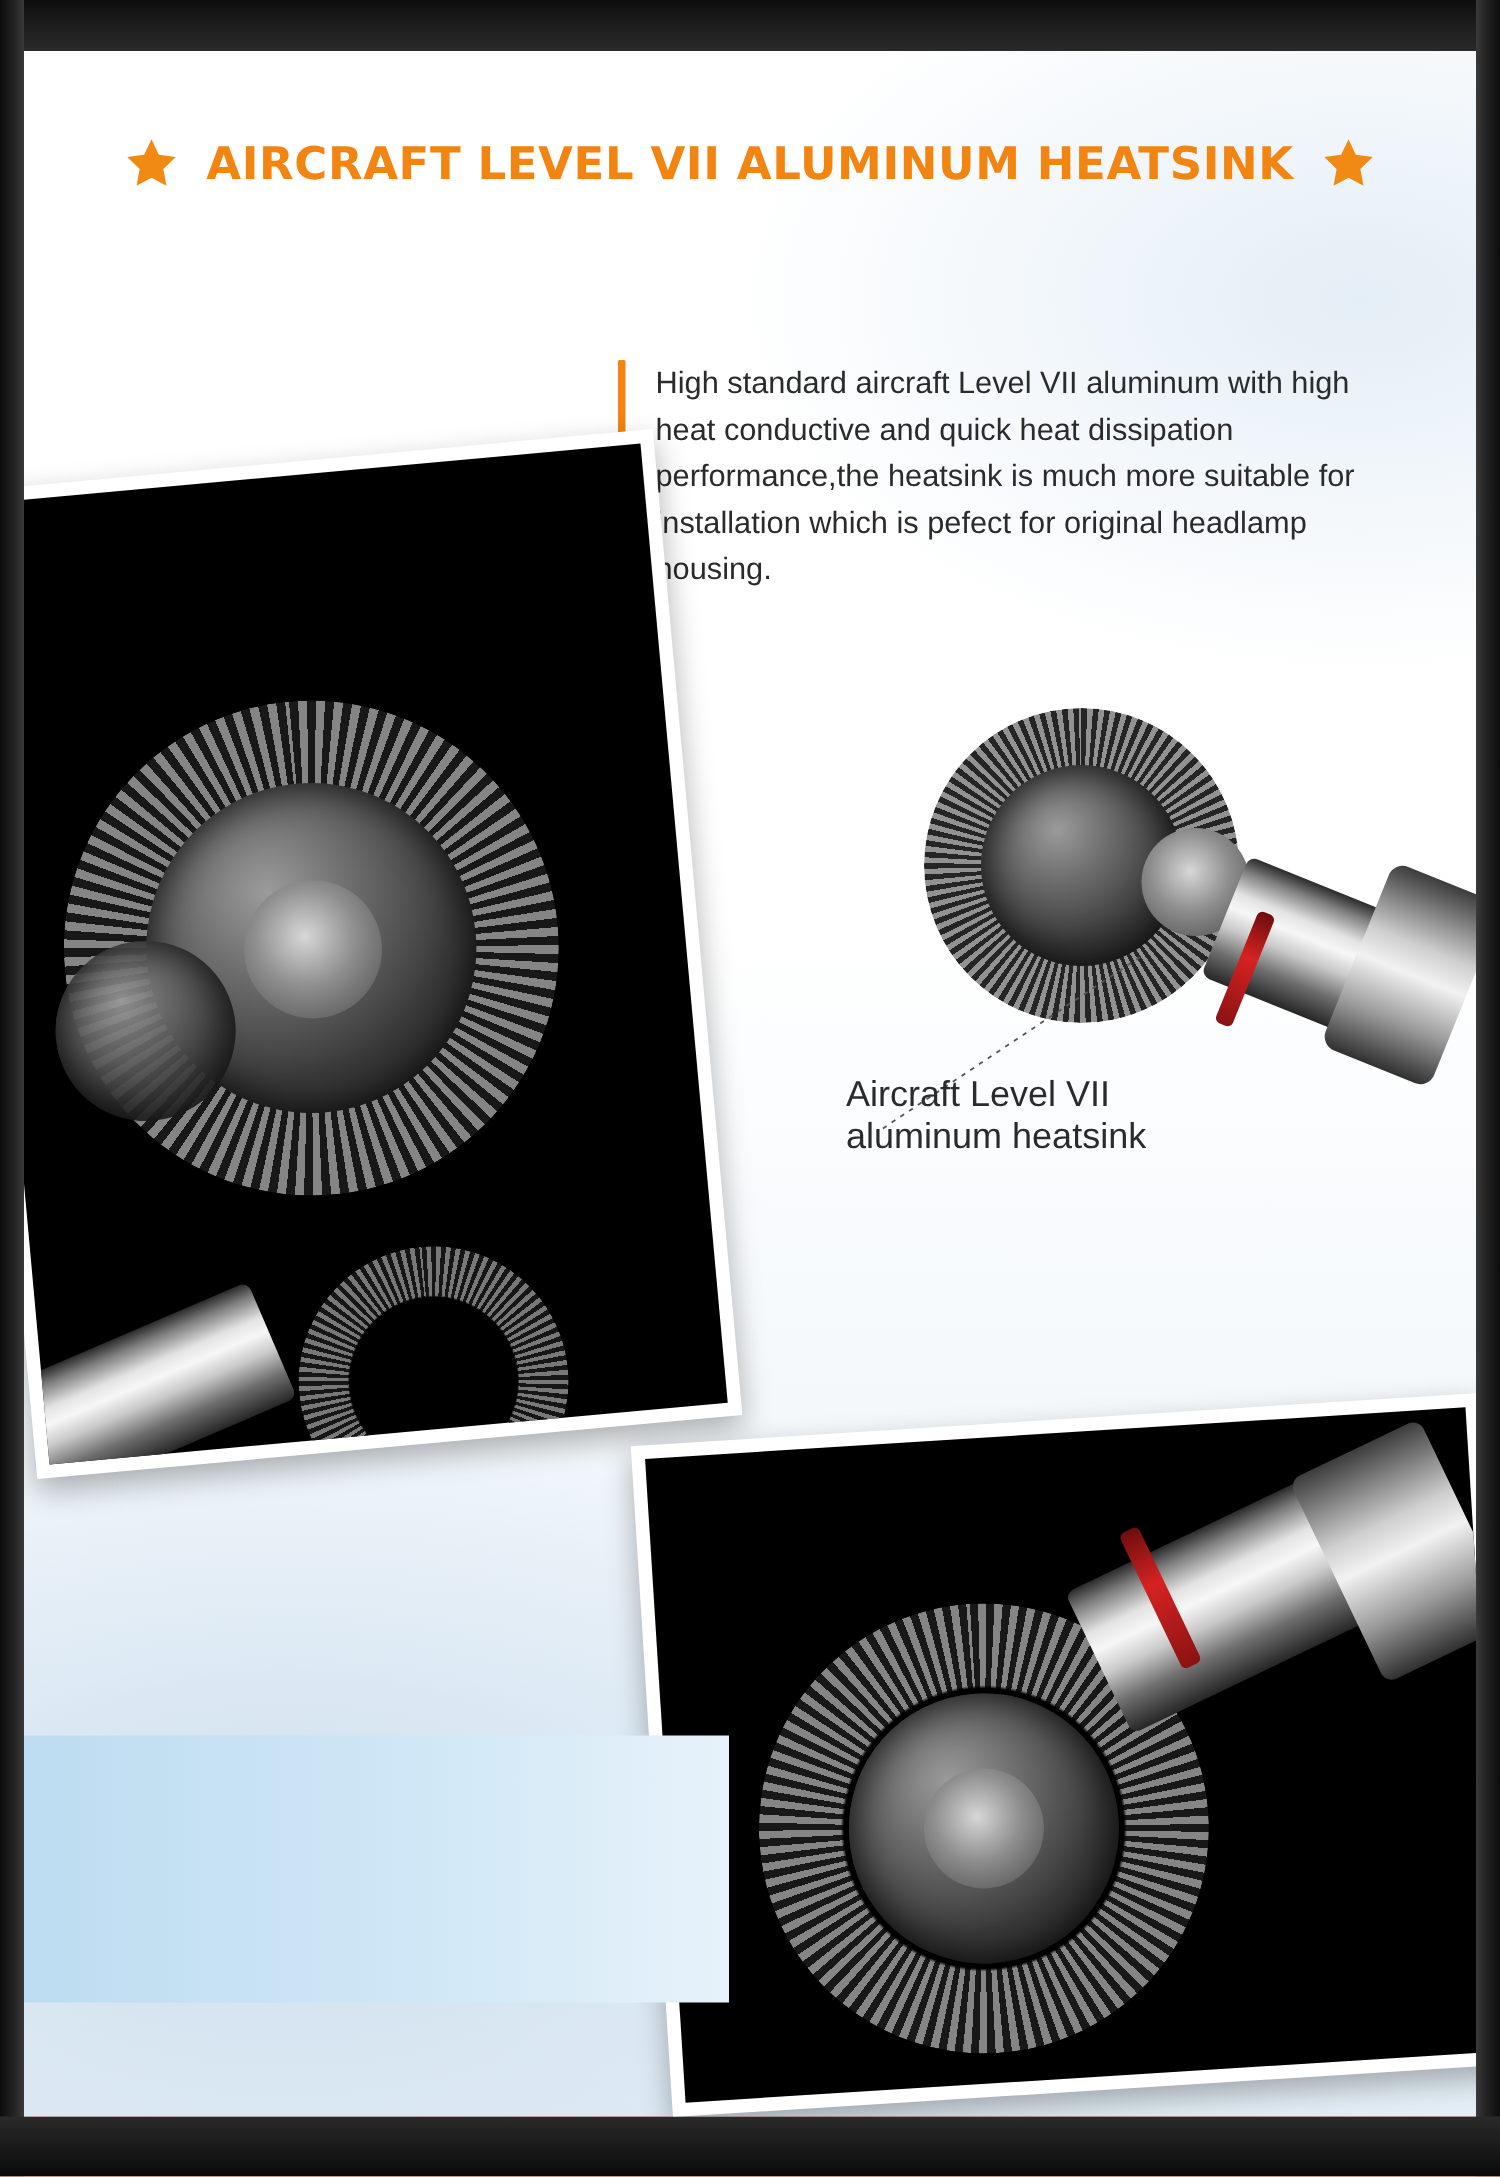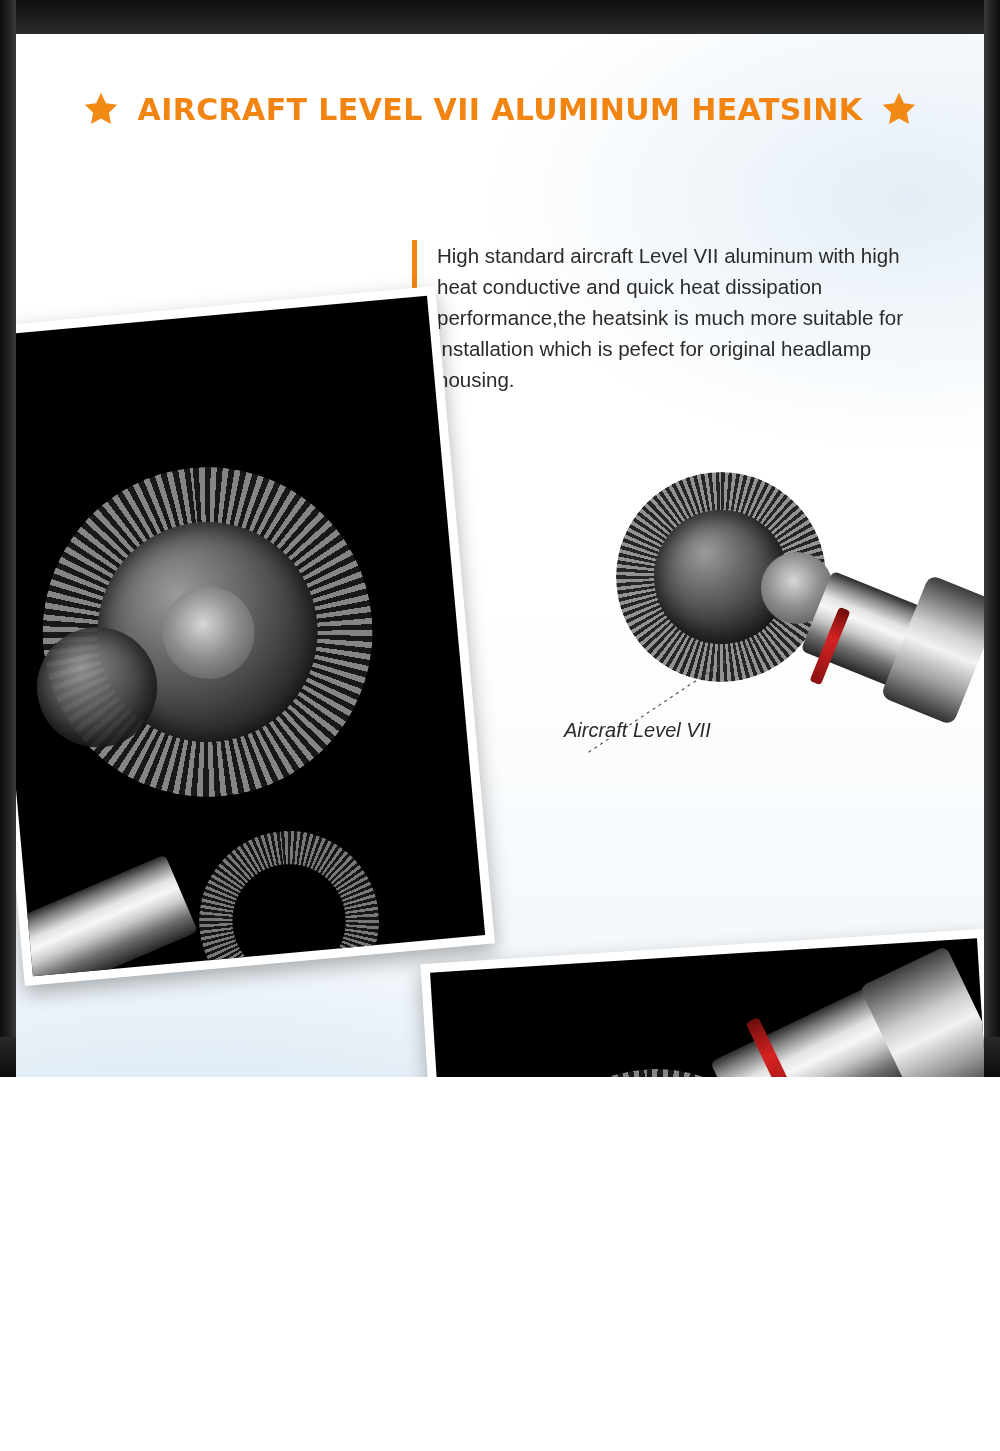--- a/index.html
+++ b/index.html
@@ -6,21 +6,21 @@
     margin: 0;
     padding: 0;
     background: #ffffff;
   }
   body {
     font-family: "Liberation Sans", sans-serif;
   }
   .page {
     position: relative;
     width: 1000px;
-    height: 1077px;
+    height: 1451px;
     overflow: hidden;
     background: #c2410c;
   }
   
   .frame-top {
     position: absolute;
     left: 0; top: 0;
     width: 1000px; height: 34px;
     background: linear-gradient(to bottom, #0d0d0d 0%, #1c1c1c 45%, #2a2a2a 100%);
   }
@@ -187,24 +187,23 @@
     top: 600px;
     width: 200px;
     height: 130px;
     pointer-events: none;
   }
   .callout {
     position: absolute;
     left: 548px;
     top: 682px;
     width: 280px;
-    font-size: 20px;
+    font-size: 24px;
     line-height: 28px;
     color: #2b2b2b;
-    font-style: italic;
   }
 
   
   .caption-band {
     position: absolute;
     left: 0;
     top: 1123px;
     width: 470px;
     height: 178px;
     background: linear-gradient(to right, #bddcf1 0%, #cfe7f6 55%, #e7f2fa 100%);
@@ -276,20 +275,21 @@
         <div class="ring-red" style="left:248px; top:172px; width:12px; height:80px; transform:rotate(22deg);"></div>
         <div class="flange" style="left:326px; top:150px; width:78px; height:132px; transform:rotate(22deg); border-radius:10px;"></div>
       </div>
     </div>
 
     <svg class="leader" viewBox="0 0 200 130" aria-hidden="true">
       <line x1="196" y1="4" x2="22" y2="120" stroke="#555" stroke-width="1.2" stroke-dasharray="3,4"></line>
     </svg>
     <div class="callout">
       <div>Aircraft Level VII</div>
+      <div>aluminum heatsink</div>
     </div>
 
     <div class="photo-frame card-bottom">
       <div class="photo-inner">
         <span class="sr">LED headlight bulb heatsink and dust cap on black background</span>
         <div class="bulb">
           <div class="fins" style="left:60px; top:110px; width:300px; height:300px;"></div>
           <div class="hub" style="left:120px; top:170px; width:180px; height:180px;"></div>
           <div class="hub-core" style="left:170px; top:220px; width:80px; height:80px;"></div>
           <div class="barrel" style="left:285px; top:60px; width:230px; height:104px; transform:rotate(-22deg);"></div>

